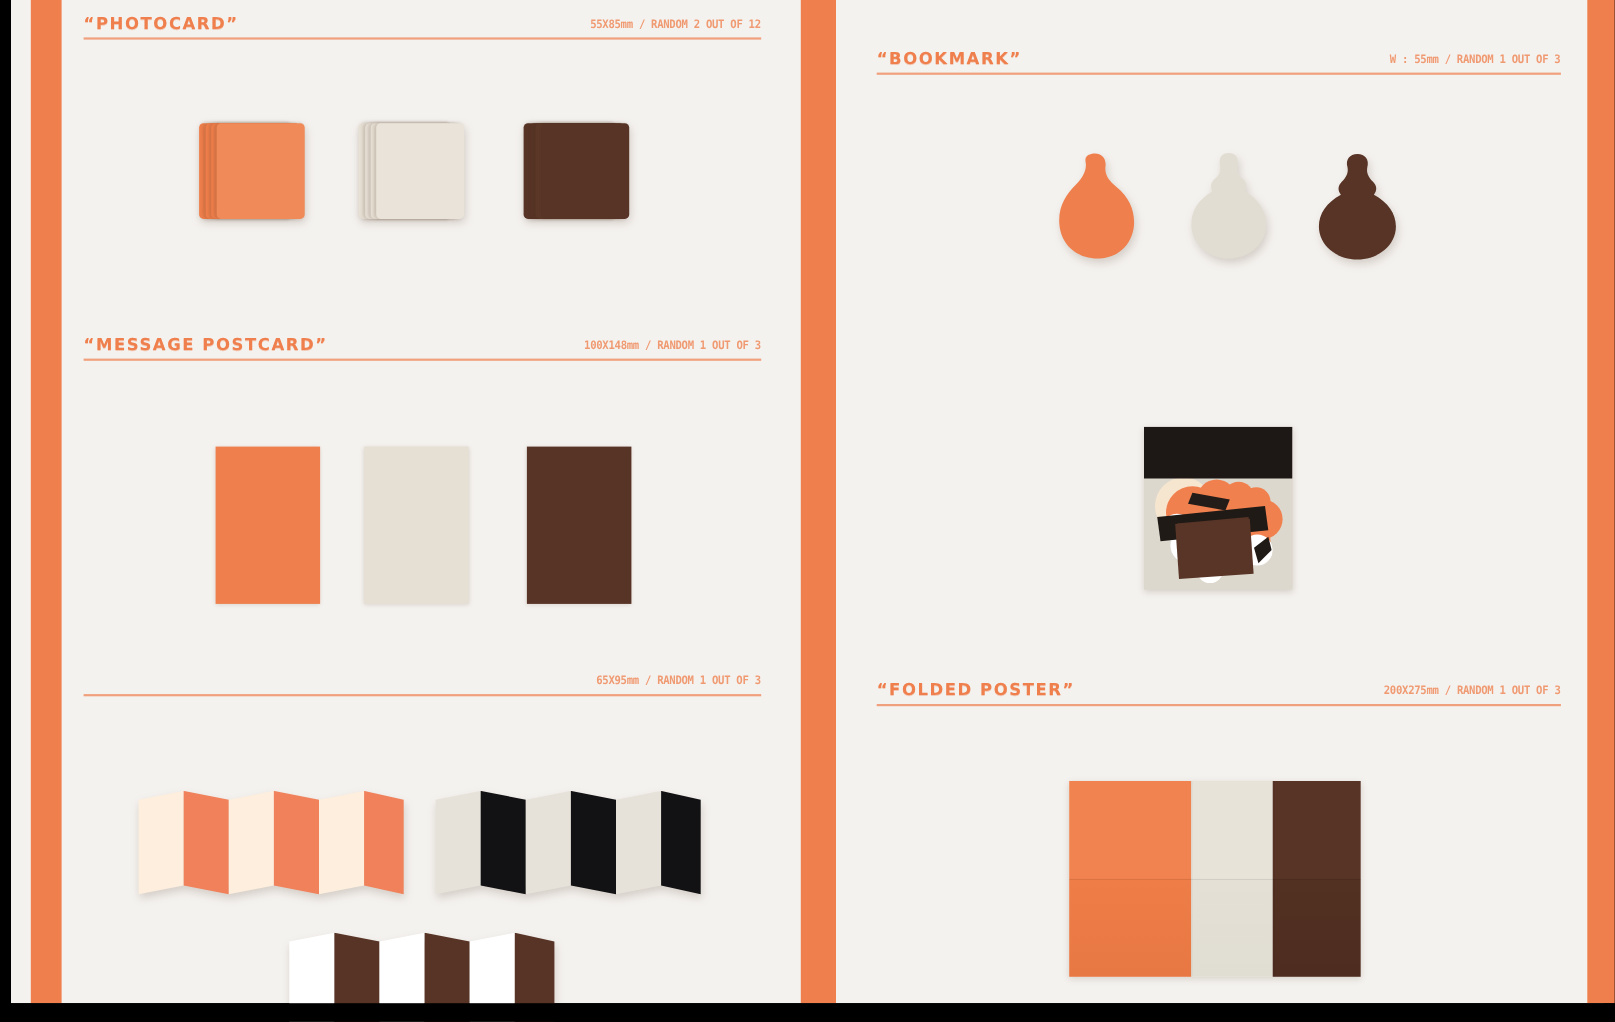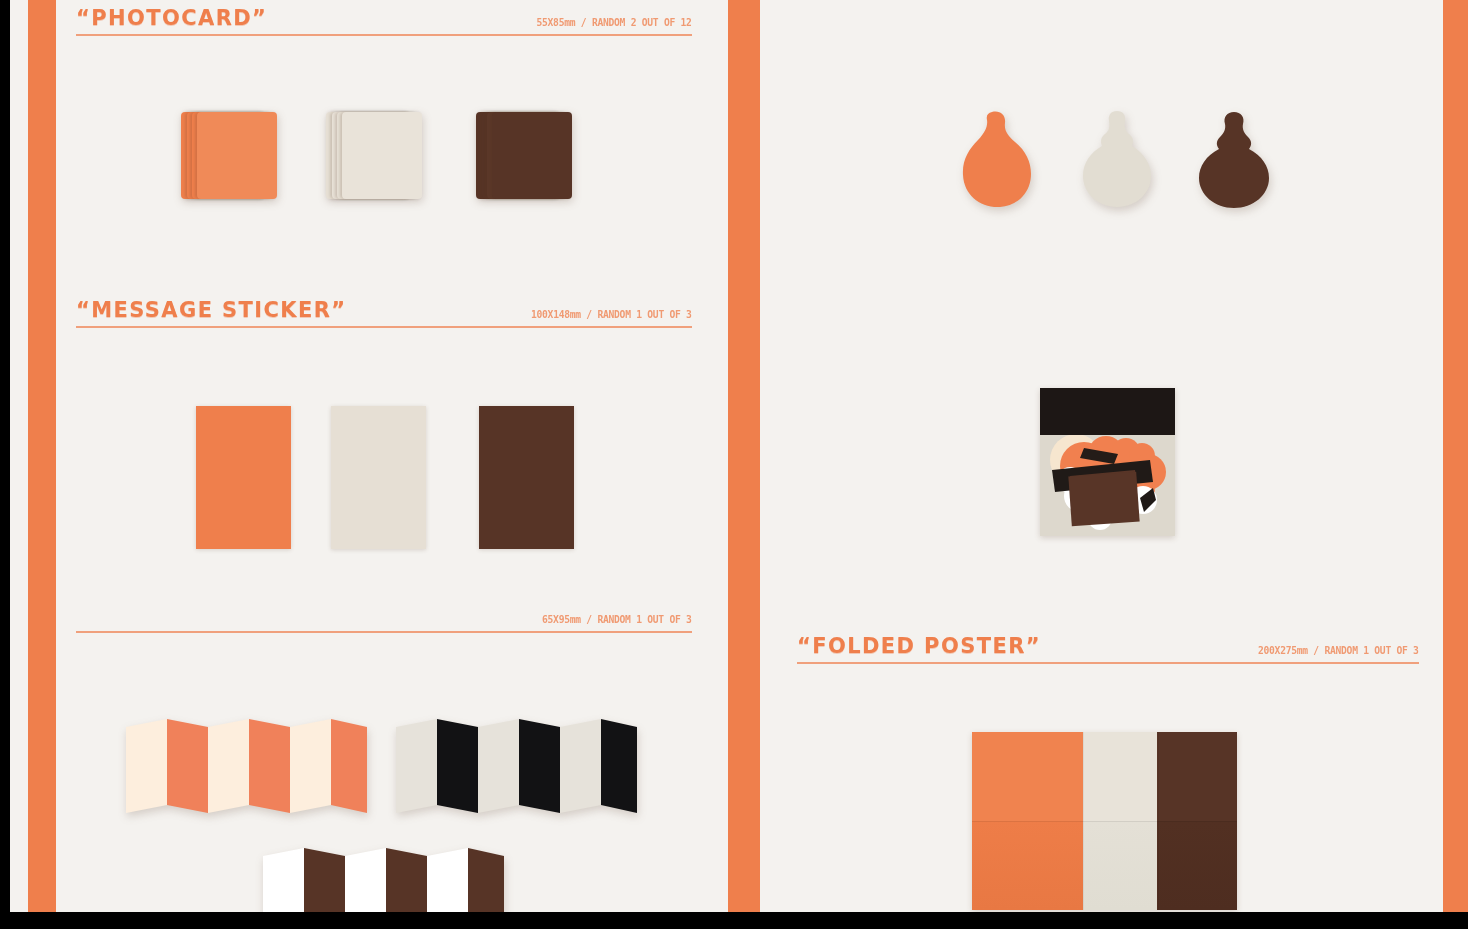--- a/index.html
+++ b/index.html
@@ -65,21 +65,21 @@
     padding-bottom: 3px;
     height: 28px;
   }
 
   .sec-title {
     position: absolute;
     left: 0;
     bottom: 4px;
     color: #ef7f4c;
     font-family: "DejaVu Sans", sans-serif;
-    font-size: 21px;
+    font-size: 15px;
     font-weight: bold;
     letter-spacing: 1.4px;
     white-space: nowrap;
     text-shadow: 0 1px 0 rgba(239,127,76,0.35);
   }
 
   .sec-meta {
     position: absolute;
     right: 0;
     bottom: 6px;
@@ -223,21 +223,21 @@
             <div class="pc-card c1" style="background:#573426;"></div>
             <div class="pc-card c2" style="background:#573426;"></div>
             <div class="pc-card c3" style="background:#5c3829;"></div>
             <div class="pc-card c4" style="background:#573426;"></div>
           </div>
         </div>
       </div>
 
       <div class="section" style="top:300px; left:0; width:616px;">
         <div class="sec-head">
-          <div class="sec-title">“MESSAGE STICKER”</div>
+          <div class="sec-title">“MESSAGE POSTCARD”</div>
           <div class="sec-meta">100X148mm / RANDOM 1 OUT OF 3</div>
         </div>
         <div class="sec-body" style="height:240px;">
           <div class="postcard" style="left:120px; top:78px; background:#ef7f4c;"></div>
           <div class="postcard" style="left:255px; top:78px; background:#e6dfd4;"></div>
           <div class="postcard" style="left:403px; top:78px; background:#573426;"></div>
         </div>
       </div>
 
       <div class="section" style="top:605px; left:0; width:616px;">
@@ -279,20 +279,24 @@
             </svg>
           </div>
 
         </div>
       </div>
     </div>
 
     <div class="col col-right">
 
       <div class="section" style="top:40px; left:0; width:622px;">
+        <div class="sec-head">
+          <div class="sec-title">“BOOKMARK”</div>
+          <div class="sec-meta">W : 55mm / RANDOM 1 OUT OF 3</div>
+        </div>
         <div class="sec-body" style="height:200px;">
 
           <div class="bm" style="left:155px; top:68px;">
             <svg viewBox="0 0 90 105">
               <path d="M40 4 C48 2 54 7 53 15 C52 23 56 28 63 34 C74 43 79 54 79 66
                        C79 84 66 98 48 99 C28 100 12 87 11 67 C10 52 17 41 26 32
                        C33 25 36 18 35 12 C34 7 36 5 40 4 Z" fill="#ef7f4c"></path>
             </svg>
           </div>
 
@@ -341,21 +345,21 @@
                 <polygon points="30,88 95,82 97,102 32,108" fill="#583527"></polygon>
                 <rect x="30" y="86" width="68" height="50" fill="#583527" transform="rotate(-4 64 111)"></rect>
               </svg>
             </div>
             <div class="sp-header"></div>
           </div>
 
         </div>
       </div>
 
-      <div class="section" style="top:636px; left:0; width:622px;">
+      <div class="section" style="top:614px; left:0; width:622px;">
         <div class="sec-head">
           <div class="sec-title">“FOLDED POSTER”</div>
           <div class="sec-meta">200X275mm / RANDOM 1 OUT OF 3</div>
         </div>
         <div class="sec-body" style="height:230px;">
           <div class="poster" style="left:175px; top:68px;">
             <div class="poster-panel" style="width:42%; background:linear-gradient(180deg,#f0834f 0%,#f0834f 49.8%,#ee7d48 50.2%,#e87843 100%);"></div>
             <div class="poster-panel" style="width:28%; background:linear-gradient(180deg,#e8e3d9 0%,#e8e3d9 49.8%,#e4e0d6 50.2%,#e0ddd2 100%);"></div>
             <div class="poster-panel" style="width:30%; background:linear-gradient(180deg,#573426 0%,#573426 49.8%,#523022 50.2%,#4e2d20 100%);"></div>
             <div class="poster-fold"></div>

